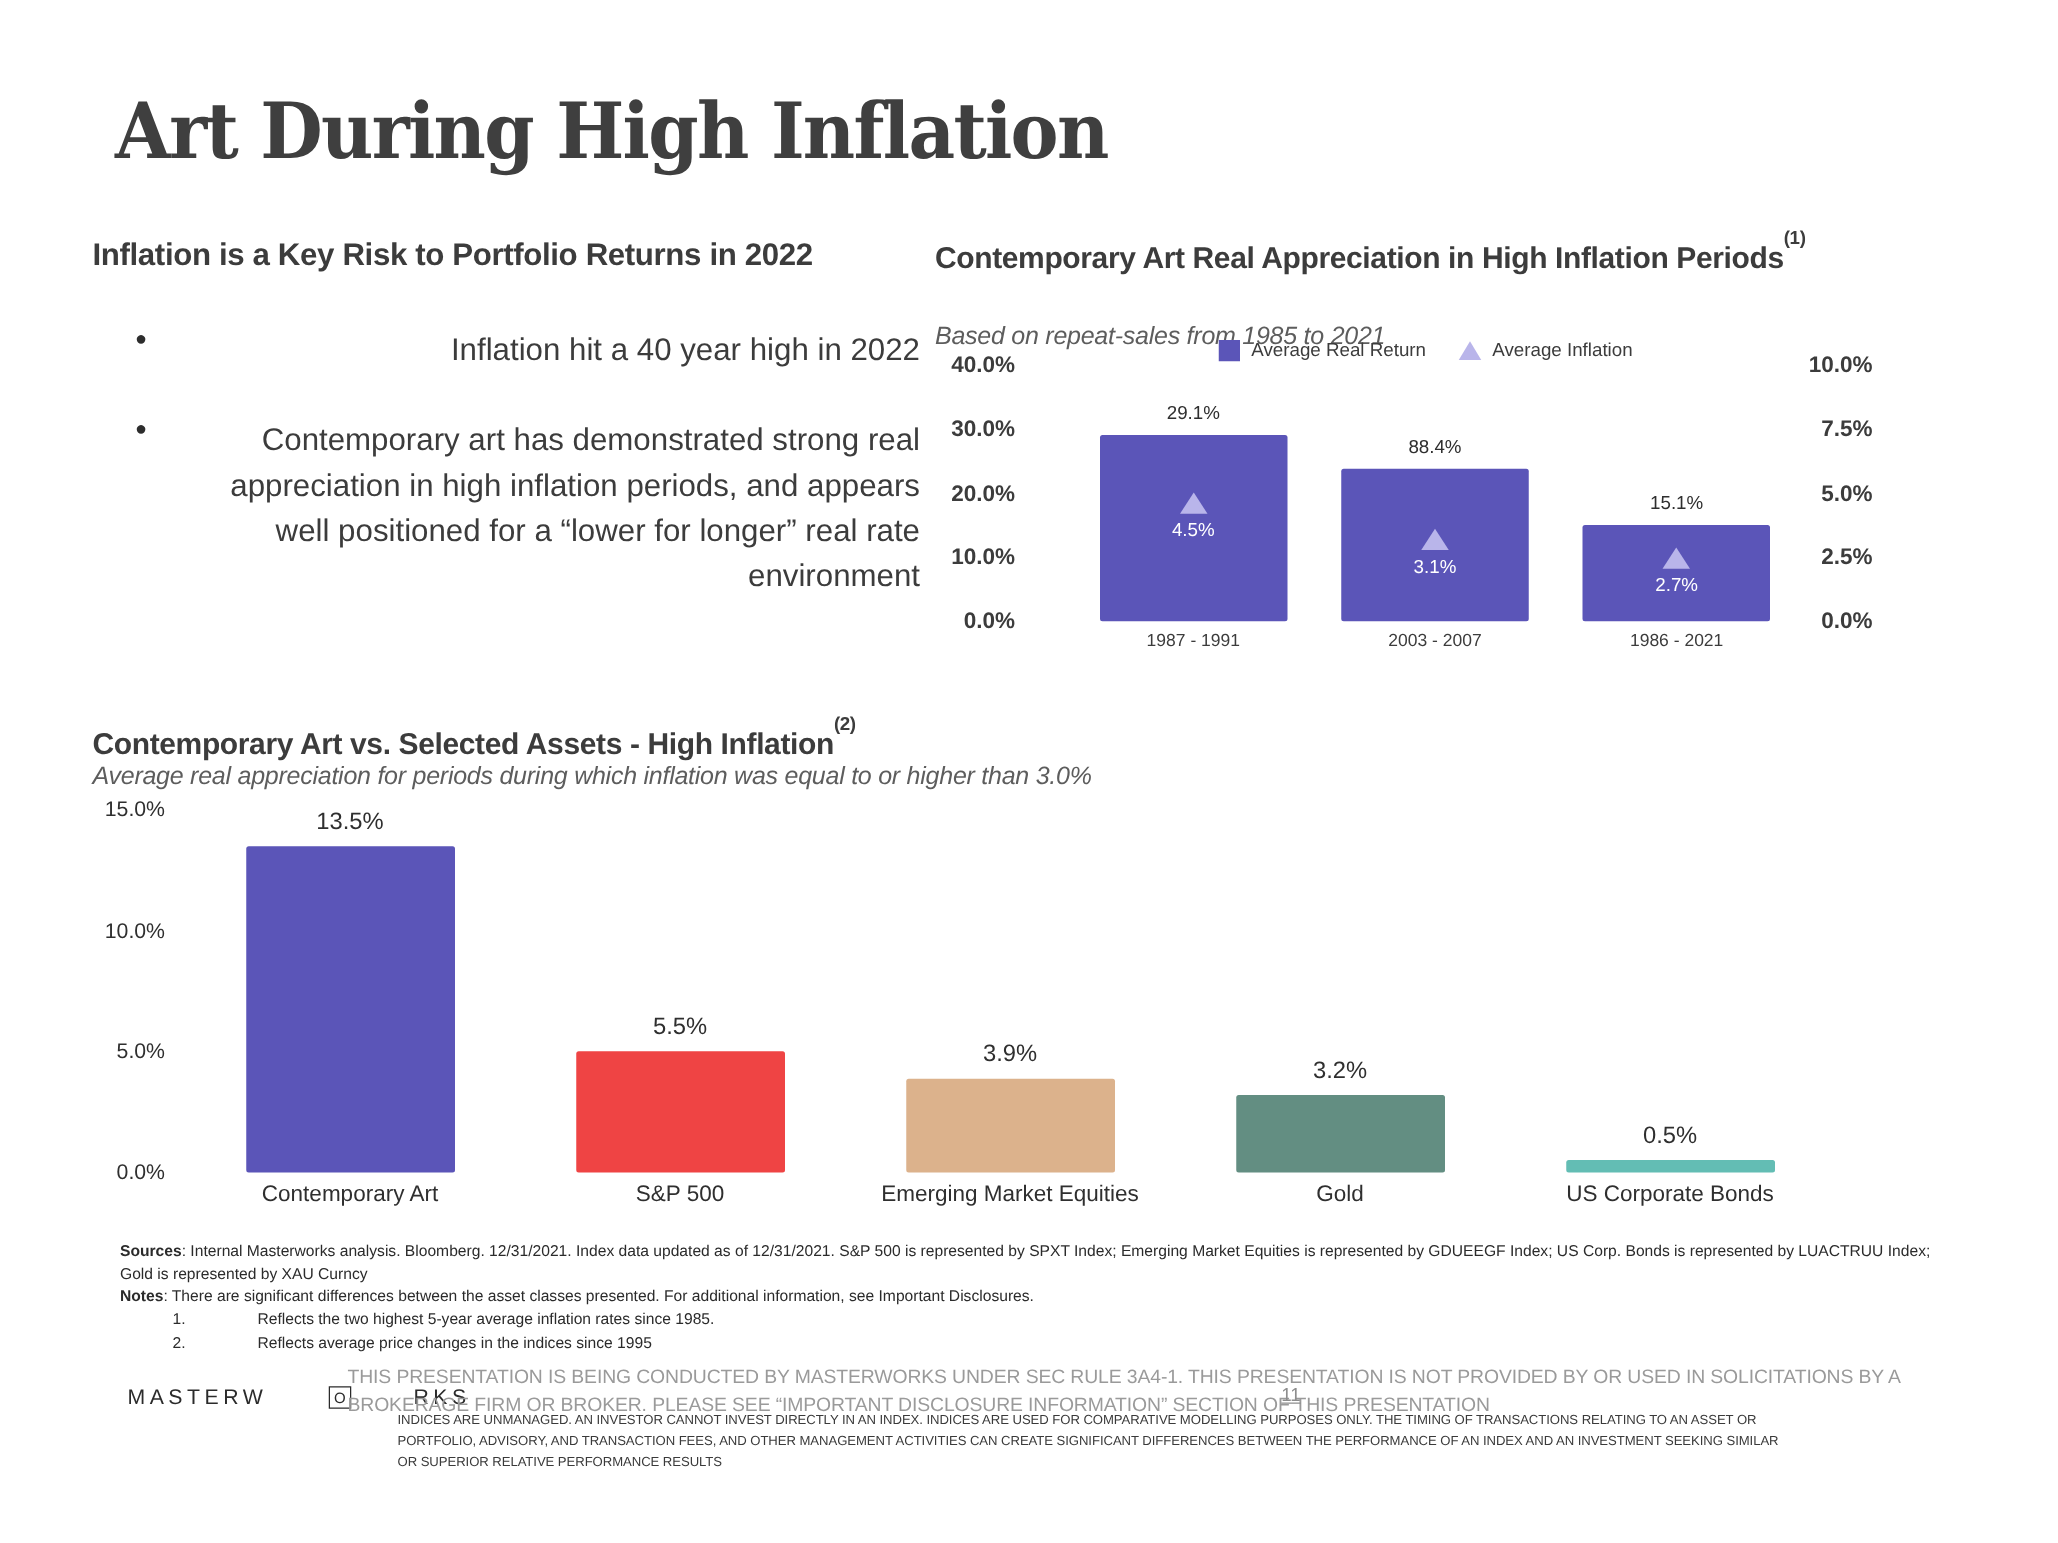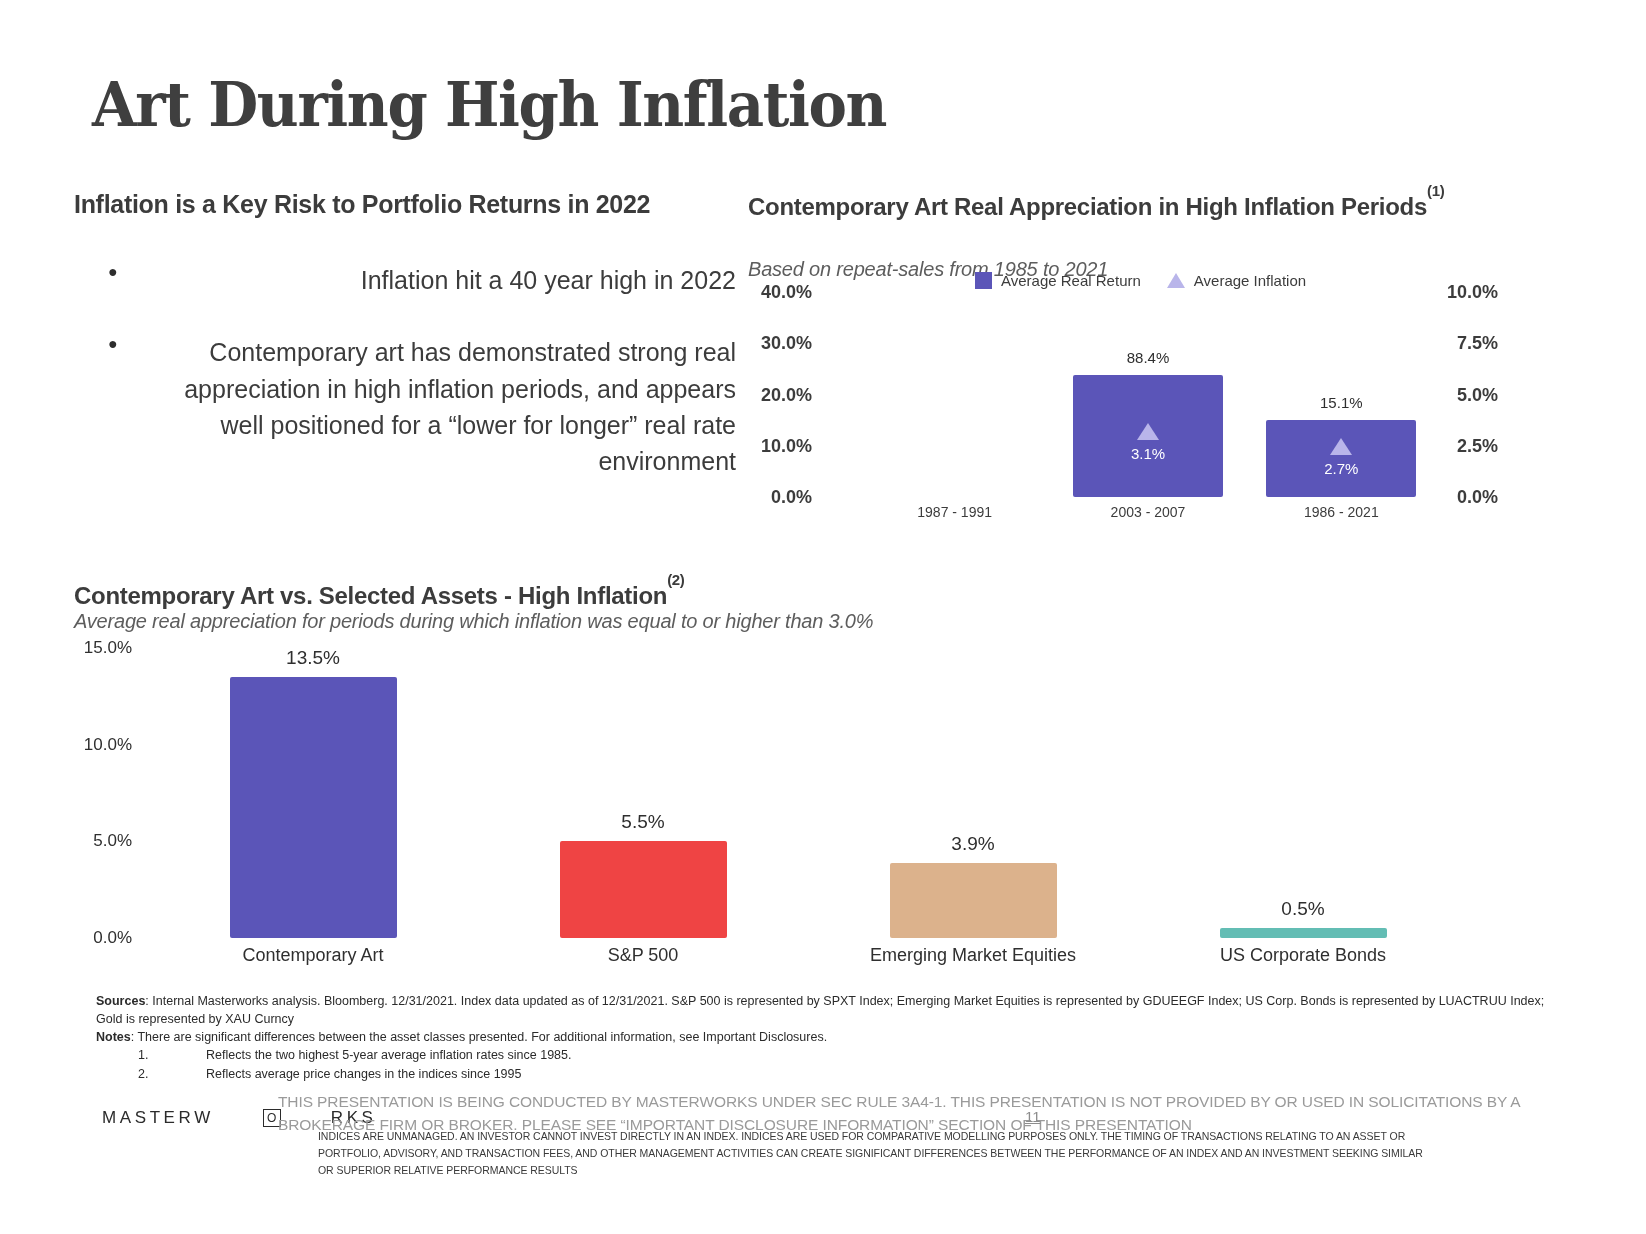--- a/index.html
+++ b/index.html
@@ -371,20 +371,25 @@
   <div class="c1-axis-left">
     <div class="c1-tick" style="top:205px">0.0%</div>
     <div class="c1-tick" style="top:153.75px">10.0%</div>
     <div class="c1-tick" style="top:102.5px">20.0%</div>
     <div class="c1-tick" style="top:51.25px">30.0%</div>
     <div class="c1-tick" style="top:0px">40.0%</div>
   </div>
 
   <div class="c1-plot">
     <div class="c1-col">
+      <div class="c1-bar" style="height:149.1px;background:#5b55b8">
+        <div class="c1-bar-label">29.1%</div>
+        <div class="c1-tri" style="top:46px;border-bottom:17px solid #b9b5ea"></div>
+        <div class="c1-tri-label" style="top:68px">4.5%</div>
+      </div>
       <div class="c1-cat">1987 - 1991</div>
     </div>
 
     <div class="c1-col">
       <div class="c1-bar" style="height:122.5px;background:#5b55b8">
         <div class="c1-bar-label">88.4%</div>
         <div class="c1-tri" style="top:48px;border-bottom:17px solid #b9b5ea"></div>
         <div class="c1-tri-label" style="top:70px">3.1%</div>
       </div>
       <div class="c1-cat">2003 - 2007</div>
@@ -433,20 +438,26 @@
       <div class="c2-bar" style="height:97px;background:#ef4444">
         <div class="c2-bar-label">5.5%</div>
       </div>
       <div class="c2-cat">S&amp;P 500</div>
     </div>
     <div class="c2-col">
       <div class="c2-bar" style="height:75.4px;background:#dcb28c">
         <div class="c2-bar-label">3.9%</div>
       </div>
       <div class="c2-cat">Emerging Market Equities</div>
+    </div>
+    <div class="c2-col">
+      <div class="c2-bar" style="height:61.9px;background:#638e82">
+        <div class="c2-bar-label">3.2%</div>
+      </div>
+      <div class="c2-cat">Gold</div>
     </div>
     <div class="c2-col">
       <div class="c2-bar" style="height:9.7px;background:#63bdb4">
         <div class="c2-bar-label">0.5%</div>
       </div>
       <div class="c2-cat">US Corporate Bonds</div>
     </div>
   </div>
 </div>
 

